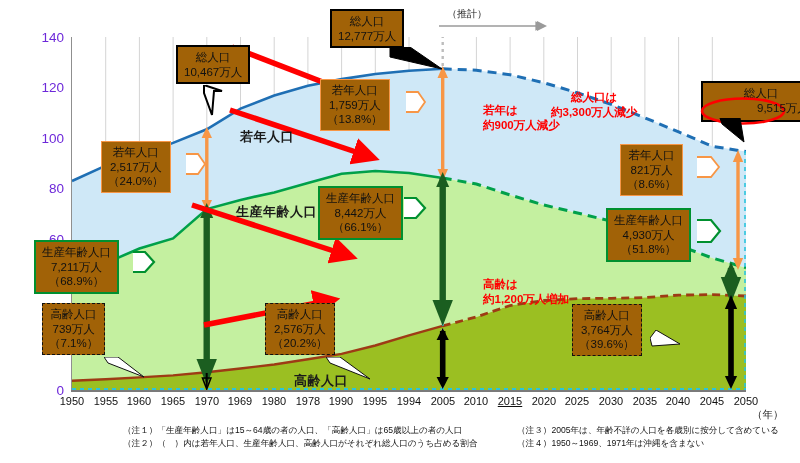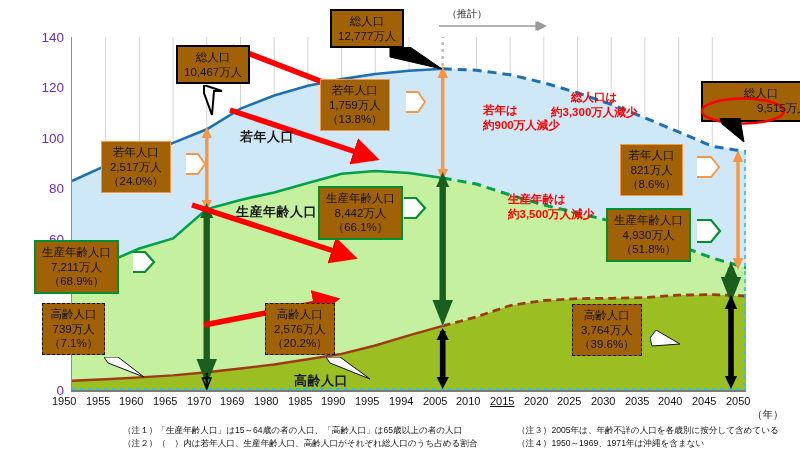--- a/index.html
+++ b/index.html
@@ -13,21 +13,21 @@
     color:#000;
   }
   #root { position:absolute; left:0; top:0; width:800px; height:463px; }
   .axis-y-line { position:absolute; left:71px; top:37px; width:1px; height:354px; background:#8f8f8f; }
   .axis-x-line { position:absolute; left:71px; top:390px; width:675px; height:1.5px; background:#7a7a7a; }
   .y-label {
     position:absolute; width:34px; text-align:right;
     font-size:13.5px; color:#6d28d9; line-height:1;
   }
   .x-label {
-    position:absolute; top:396px; width:40px; 
+    position:absolute; top:396px; width:40px; text-align:center;
     font-size:11px; color:#111; line-height:1;
   }
   .x-unit { position:absolute; left:752px; top:408px; font-size:10.5px; color:#111; }
 
   
   #chartsvg { position:absolute; left:72px; top:37px; }
 
   
   .series-label {
     position:absolute; font-size:13px; font-weight:700; color:#1a1a1a;
@@ -220,21 +220,21 @@
   <div class="y-label" style="left:30px; top:334px;">20</div>
   <div class="y-label" style="left:30px; top:384px;">0</div>
 
   <div class="x-label" style="left:52px;">1950</div>
   <div class="x-label" style="left:86px;">1955</div>
   <div class="x-label" style="left:119px;">1960</div>
   <div class="x-label" style="left:153px;">1965</div>
   <div class="x-label" style="left:187px;">1970</div>
   <div class="x-label" style="left:220px;">1969</div>
   <div class="x-label" style="left:254px;">1980</div>
-  <div class="x-label" style="left:288px;">1985</div>
+  <div class="x-label" style="left:288px;">1978</div>
   <div class="x-label" style="left:321px;">1990</div>
   <div class="x-label" style="left:355px;">1995</div>
   <div class="x-label" style="left:389px;">1994</div>
   <div class="x-label" style="left:423px;">2005</div>
   <div class="x-label" style="left:456px;">2010</div>
   <div class="x-label" style="left:490px;text-decoration:underline;">2015</div>
   <div class="x-label" style="left:524px;">2020</div>
   <div class="x-label" style="left:557px;">2025</div>
   <div class="x-label" style="left:591px;">2030</div>
   <div class="x-label" style="left:625px;">2035</div>
@@ -364,25 +364,25 @@
   <div class="red-note" style="left:551px; top:42px; text-align:center;margin-top:48px;">
     <div>総人口は</div>
     <div>約3,300万人減少</div>
   </div>
 
   <div class="red-note" style="left:483px; top:103px;">
     <div>若年は</div>
     <div>約900万人減少</div>
   </div>
 
-  <div class="red-note" style="left:508px; top:192px;">
-    <div>生産年齢は</div>
-    <div>約3,500万人減少</div>
-  </div>
-
+
+  <div class="red-note" style="left:483px; top:277px;">
+    <div>高齢は</div>
+    <div>約1,200万人増加</div>
+  </div>
 
   <div class="foot" style="left:83px; top:424px;">（注１）「生産年齢人口」は15～64歳の者の人口、「高齢人口」は65歳以上の者の人口</div>
   <div class="foot" style="left:83px; top:437px;">（注２）（　）内は若年人口、生産年齢人口、高齢人口がそれぞれ総人口のうち占める割合</div>
   <div class="foot" style="left:477px; top:424px;">（注３）2005年は、年齢不詳の人口を各歳別に按分して含めている</div>
   <div class="foot" style="left:477px; top:437px;">（注４）1950～1969、1971年は沖縄を含まない</div>
 
 
 </div>
 
 </body></html>

